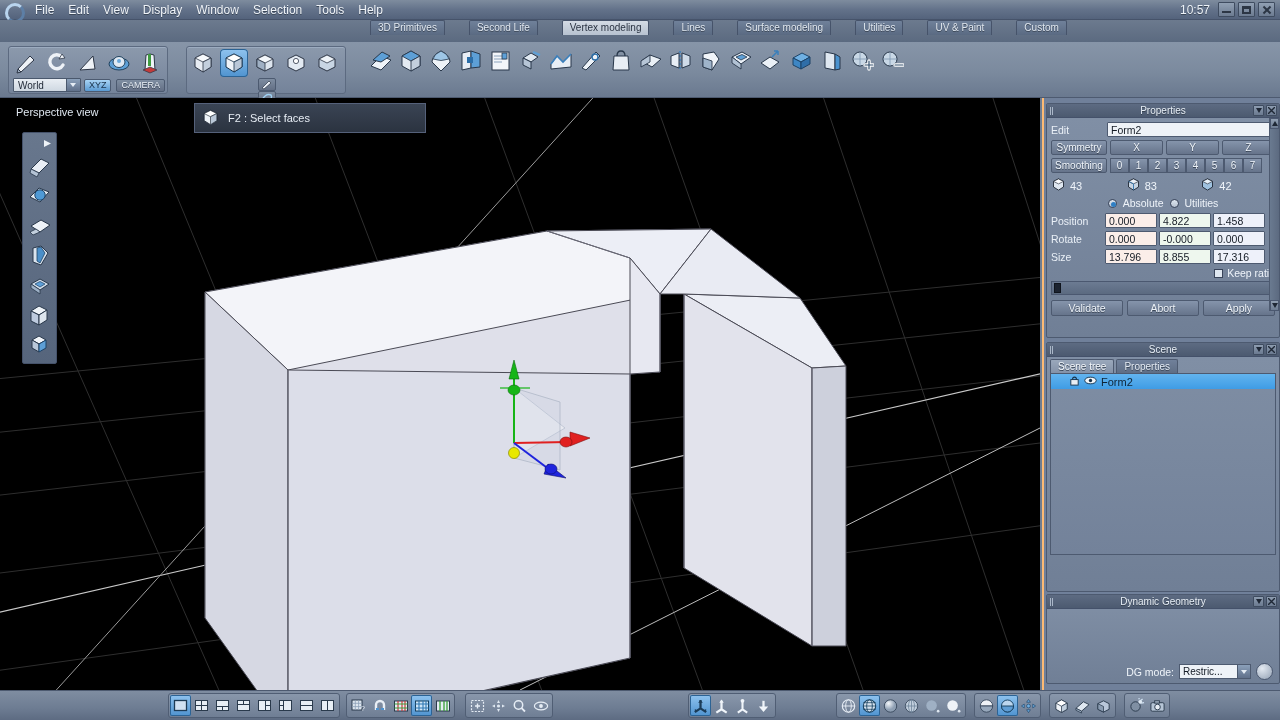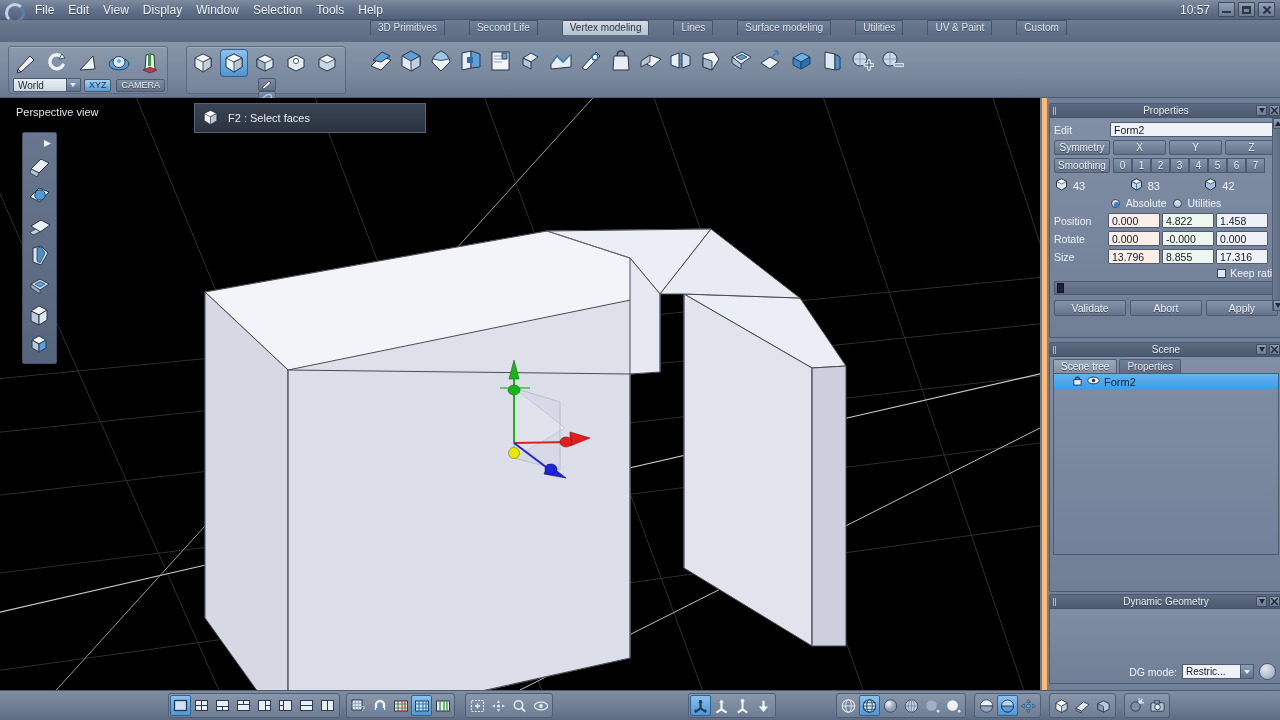--- a/index.html
+++ b/index.html
@@ -113,21 +113,21 @@
     background:linear-gradient(to bottom,#68778d,#566explicit);
     background:linear-gradient(to bottom,#68778d,#56657c);
     border:1px solid #45526a; border-radius:2px; padding-top:2px;
   }
   .vtool .vt{ width:33px; height:30px; display:flex; align-items:center; justify-content:center;}
   .vtool .vhead{ height:16px; display:flex; align-items:center; justify-content:flex-end; padding-right:4px;}
 
   
   .dock{ position:absolute; left:1042px; top:98px; width:238px; height:592px;
     background:linear-gradient(to bottom,#75839a,#6a melhorar);
-    background:#70809a; border-left:5px solid #fdba74; }
+    background:#70809a; border-left:2px solid #fdba74; }
   .panel{ position:absolute; left:2px; width:234px;
      background:linear-gradient(to bottom,#8190a6,#707f96);
      border:1px solid #4d5a70; border-radius:2px;}
   .phead{
     height:14px; display:flex; align-items:center; justify-content:center;
     background:linear-gradient(to bottom,#5d6b82,#4c5a70); position:relative;
     font-size:10px; color:#e6edf5; text-shadow:0 1px 0 #36414f;
     border-bottom:1px solid #44516a;
   }
   .phead .grip{ position:absolute; left:3px; top:3px; width:4px; height:8px;

